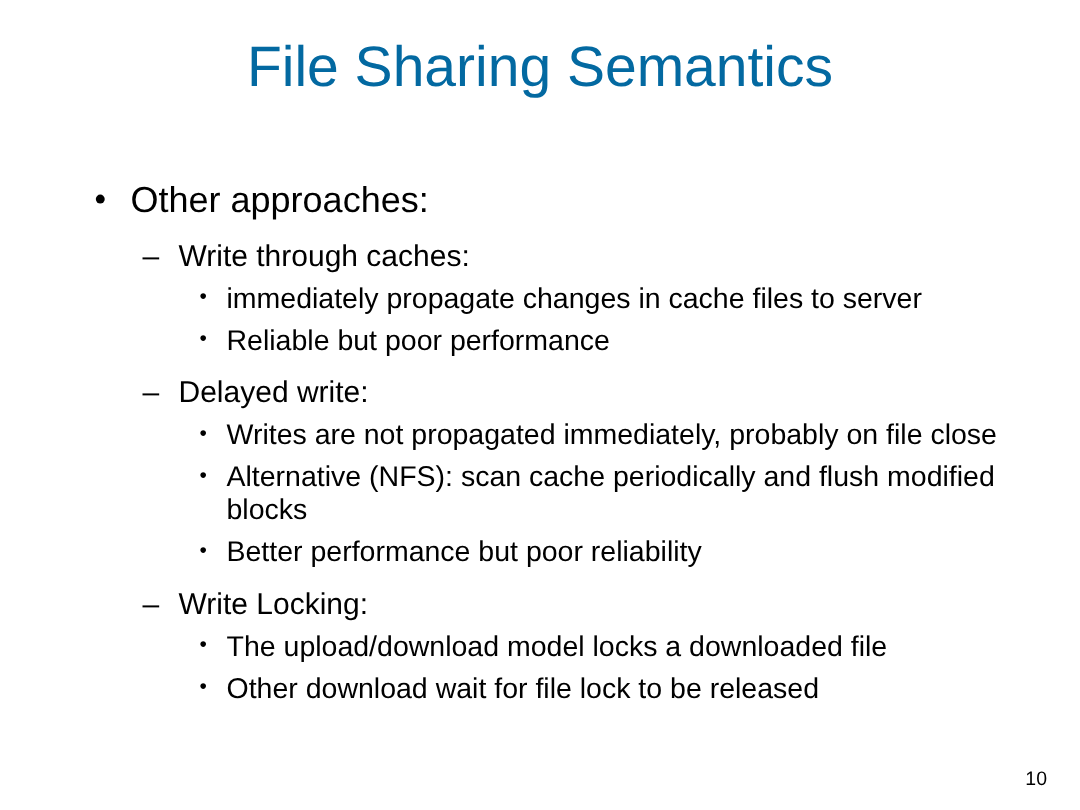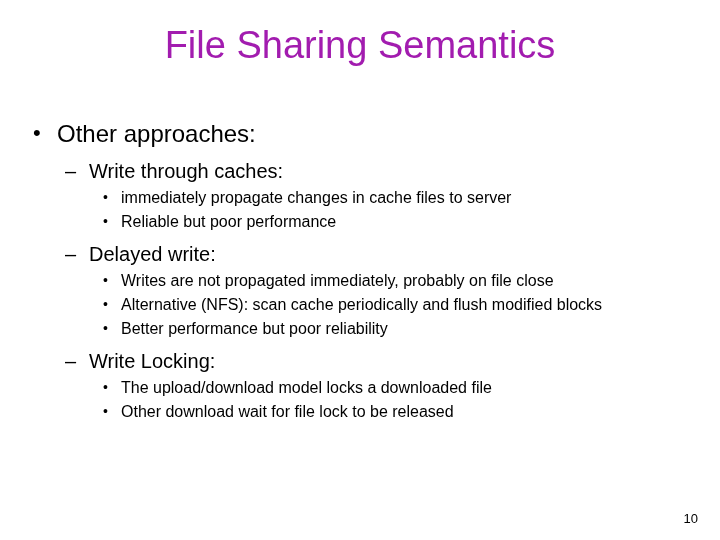--- a/index.html
+++ b/index.html
@@ -19,26 +19,26 @@
     box-sizing: border-box;
   }
   .title {
     position: absolute;
     top: 24px;
     left: 0;
     width: 100%;
     text-align: center;
     font-size: 38px;
     font-weight: 400;
-    color: #a21caf;
+    color: #0369a1;
   }
   .body {
     position: absolute;
     top: 120px;
-    left: 21px;
+    left: 51px;
     right: 36px;
     font-size: 20px;
   }
   ul { list-style: none; margin: 0; padding: 0; }
   li { margin: 0; padding: 0; }
 
   .lvl1 > li {
     position: relative;
     padding-left: 36px;
     font-size: 24px;
@@ -63,21 +63,21 @@
     content: "–";
     position: absolute;
     left: 8px;
     top: 0;
     font-size: 20px;
   }
 
   .lvl3 > li {
     position: relative;
     padding-left: 32px;
-    font-size: 16px;
+    font-size: 19px;
     margin-top: 6px;
   }
   .lvl3 > li::before {
     content: "•";
     position: absolute;
     left: 14px;
     top: 0;
     font-size: 14px;
   }
 

